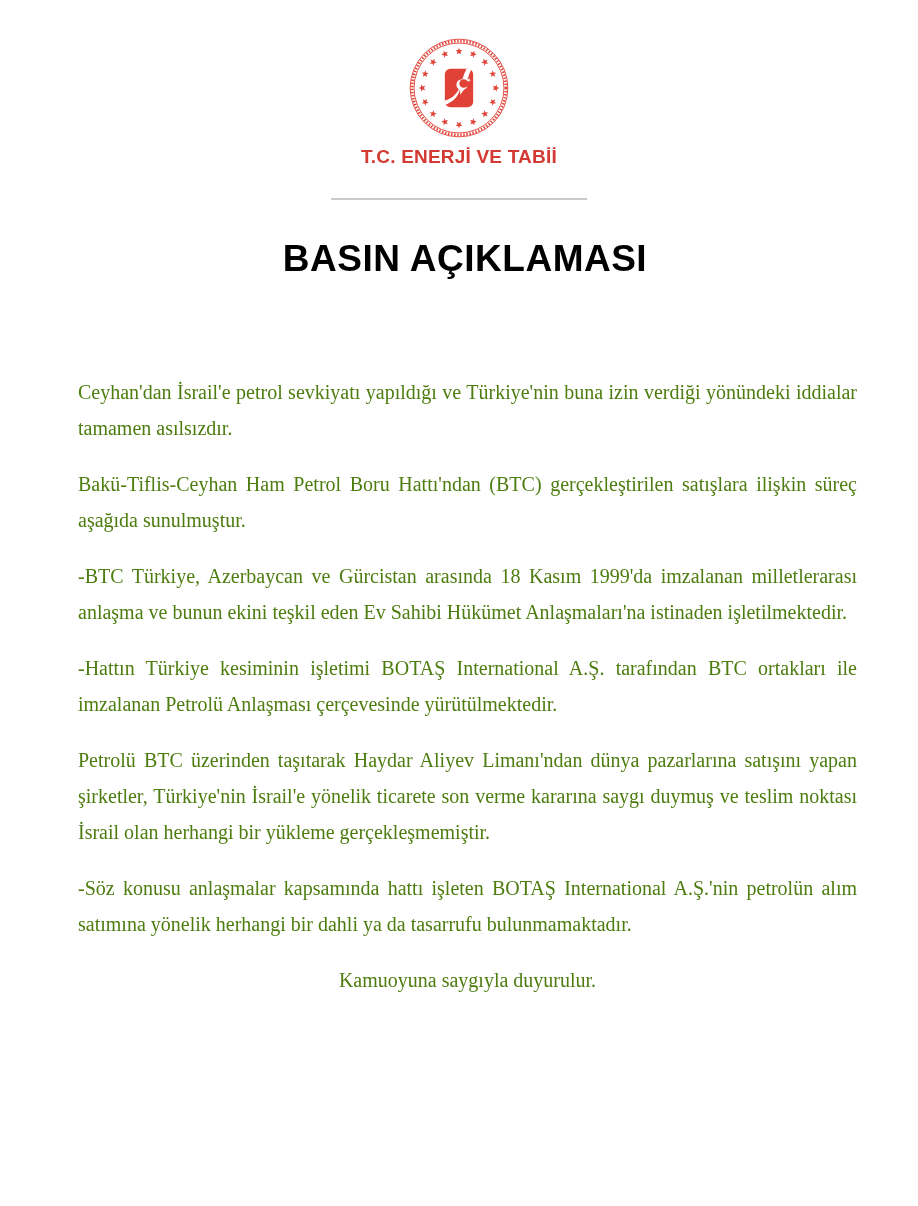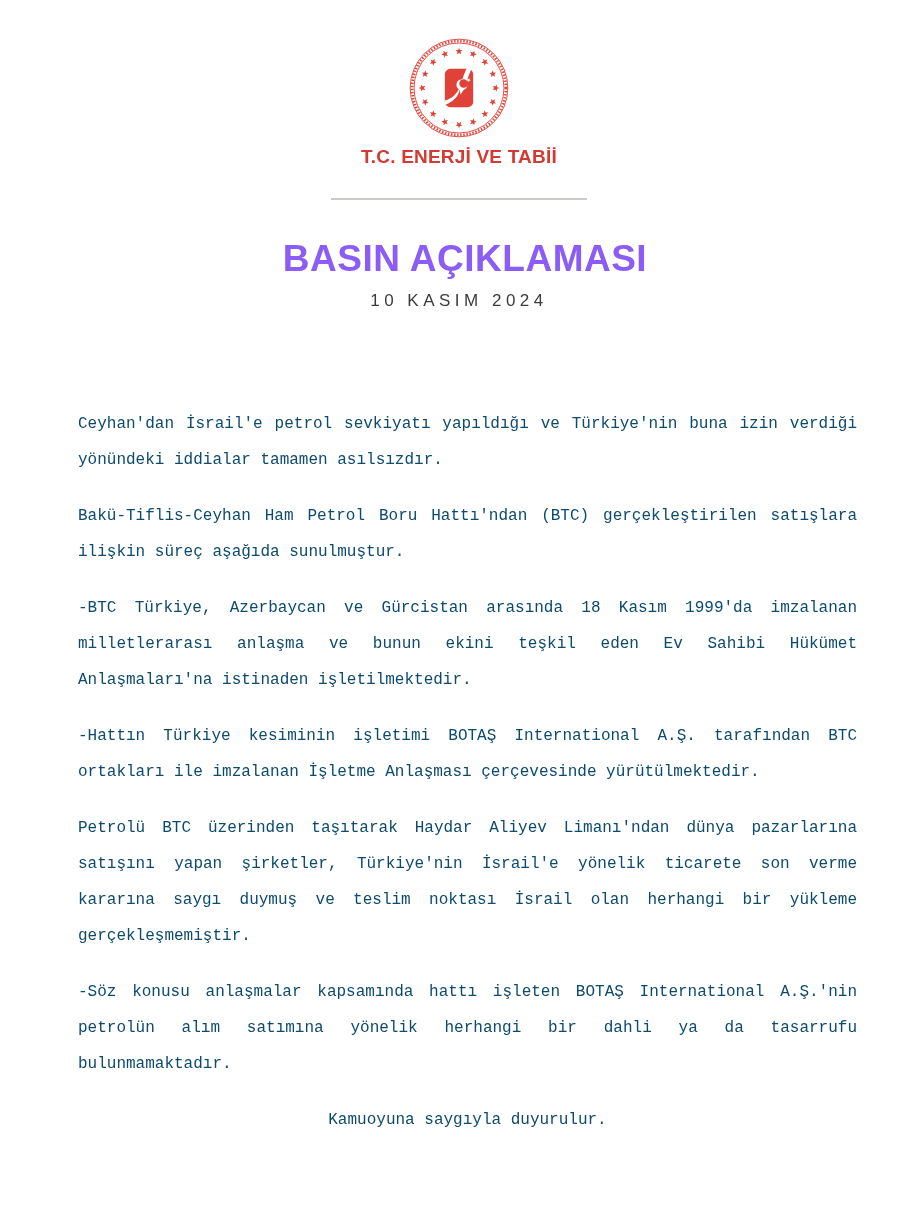--- a/index.html
+++ b/index.html
@@ -37,40 +37,40 @@
     background: #cccac6;
     margin: 28px auto 0 auto;
   }
   .release-head { text-align: center; }
   .release-title {
     margin: 36px 0 0 12px;
     font-size: 37px;
     line-height: 46px;
     font-weight: bold;
     letter-spacing: 0.5px;
-    color: #8b5cf6;
+    color: #000000;
     text-align: center;
   }
   .release-date {
     margin-top: 6px;
     font-size: 17px;
     line-height: 26px;
     letter-spacing: 4.5px;
     color: #3c3c3c;
     text-align: center;
   }
   .body-text {
     margin: 92px 61px 0 78px;
   }
   .body-text p {
     margin: 0 0 20px 0;
-    font-family: Liberation Mono, monospace;
-    font-size: 16px;
+    font-family: Liberation Serif, serif;
+    font-size: 20px;
     line-height: 36px;
-    color: #0c4a6e;
+    color: #4d7c0f;
     text-align: justify;
   }
   .body-text p:last-child { text-align: center; }
 </style>
 </head>
 <body>
 
 <div class="page">
 
   <header class="masthead">
@@ -114,26 +114,25 @@
 
     <div class="ministry-name">
       <div>T.C. ENERJİ VE TABİİ</div>
     </div>
 
     <div class="rule"></div>
   </header>
 
   <section class="release-head">
     <h1 class="release-title">BASIN AÇIKLAMASI</h1>
-    <div class="release-date">10 KASIM 2024</div>
   </section>
 
   <main class="body-text">
     <p>Ceyhan'dan İsrail'e petrol sevkiyatı yapıldığı ve Türkiye'nin buna izin verdiği yönündeki iddialar tamamen asılsızdır.</p>
     <p>Bakü-Tiflis-Ceyhan Ham Petrol Boru Hattı'ndan (BTC) gerçekleştirilen satışlara ilişkin süreç aşağıda sunulmuştur.</p>
     <p>-BTC Türkiye, Azerbaycan ve Gürcistan arasında 18 Kasım 1999'da imzalanan milletlerarası anlaşma ve bunun ekini teşkil eden Ev Sahibi Hükümet Anlaşmaları'na istinaden işletilmektedir.</p>
-    <p>-Hattın Türkiye kesiminin işletimi BOTAŞ International A.Ş. tarafından BTC ortakları ile imzalanan İşletme Anlaşması çerçevesinde yürütülmektedir.</p>
+    <p>-Hattın Türkiye kesiminin işletimi BOTAŞ International A.Ş. tarafından BTC ortakları ile imzalanan Petrolü Anlaşması çerçevesinde yürütülmektedir.</p>
     <p>Petrolü BTC üzerinden taşıtarak Haydar Aliyev Limanı'ndan dünya pazarlarına satışını yapan şirketler, Türkiye'nin İsrail'e yönelik ticarete son verme kararına saygı duymuş ve teslim noktası İsrail olan herhangi bir yükleme gerçekleşmemiştir.</p>
     <p>-Söz konusu anlaşmalar kapsamında hattı işleten BOTAŞ International A.Ş.'nin petrolün alım satımına yönelik herhangi bir dahli ya da tasarrufu bulunmamaktadır.</p>
     <p>Kamuoyuna saygıyla duyurulur.</p>
   </main>
 
 </div>
 
 </body></html>

